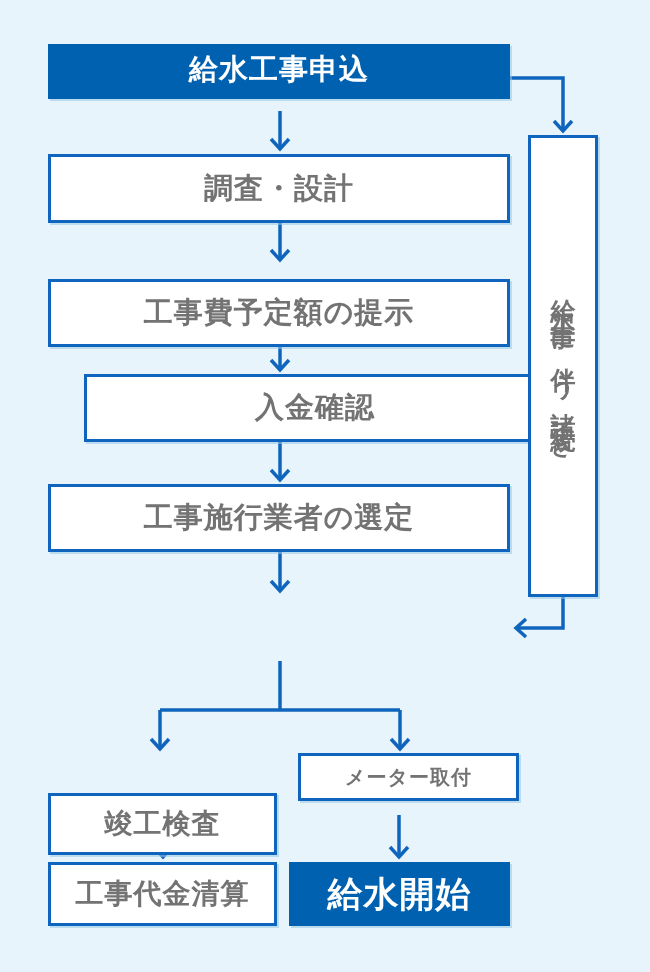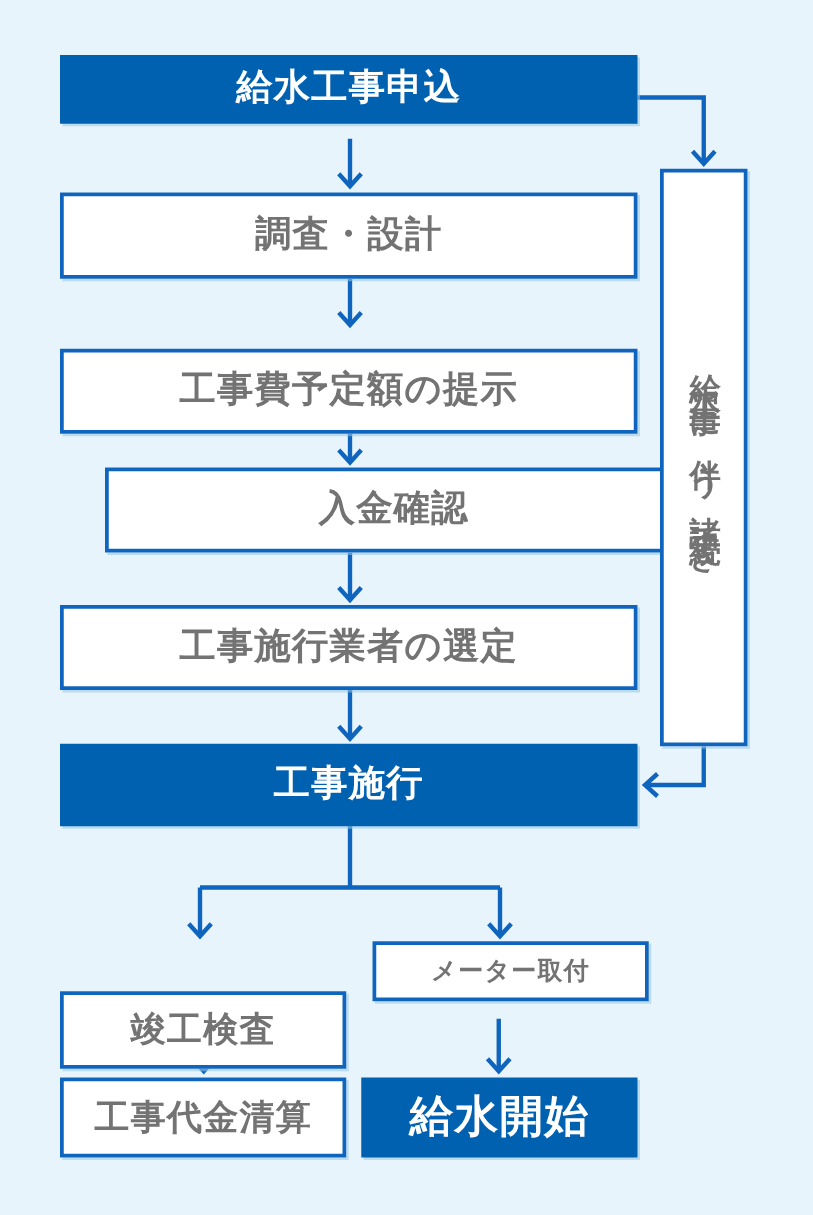--- a/index.html
+++ b/index.html
@@ -128,23 +128,20 @@
   </div>
 
   <div class="box outlined step-payment">
     <span>入金確認</span>
   </div>
 
   <div class="box outlined step-contractor">
     <span>工事施行業者の選定</span>
   </div>
 
-  <div class="box filled step-construction">
-    <span>工事施行</span>
-  </div>
 
   <div class="box outlined side-note">
     <span class="vtext">給水工事に伴う諸手続き</span>
   </div>
 
   <div class="box outlined step-inspection">
     <span>竣工検査</span>
   </div>
 
   <div class="box outlined step-meter">

